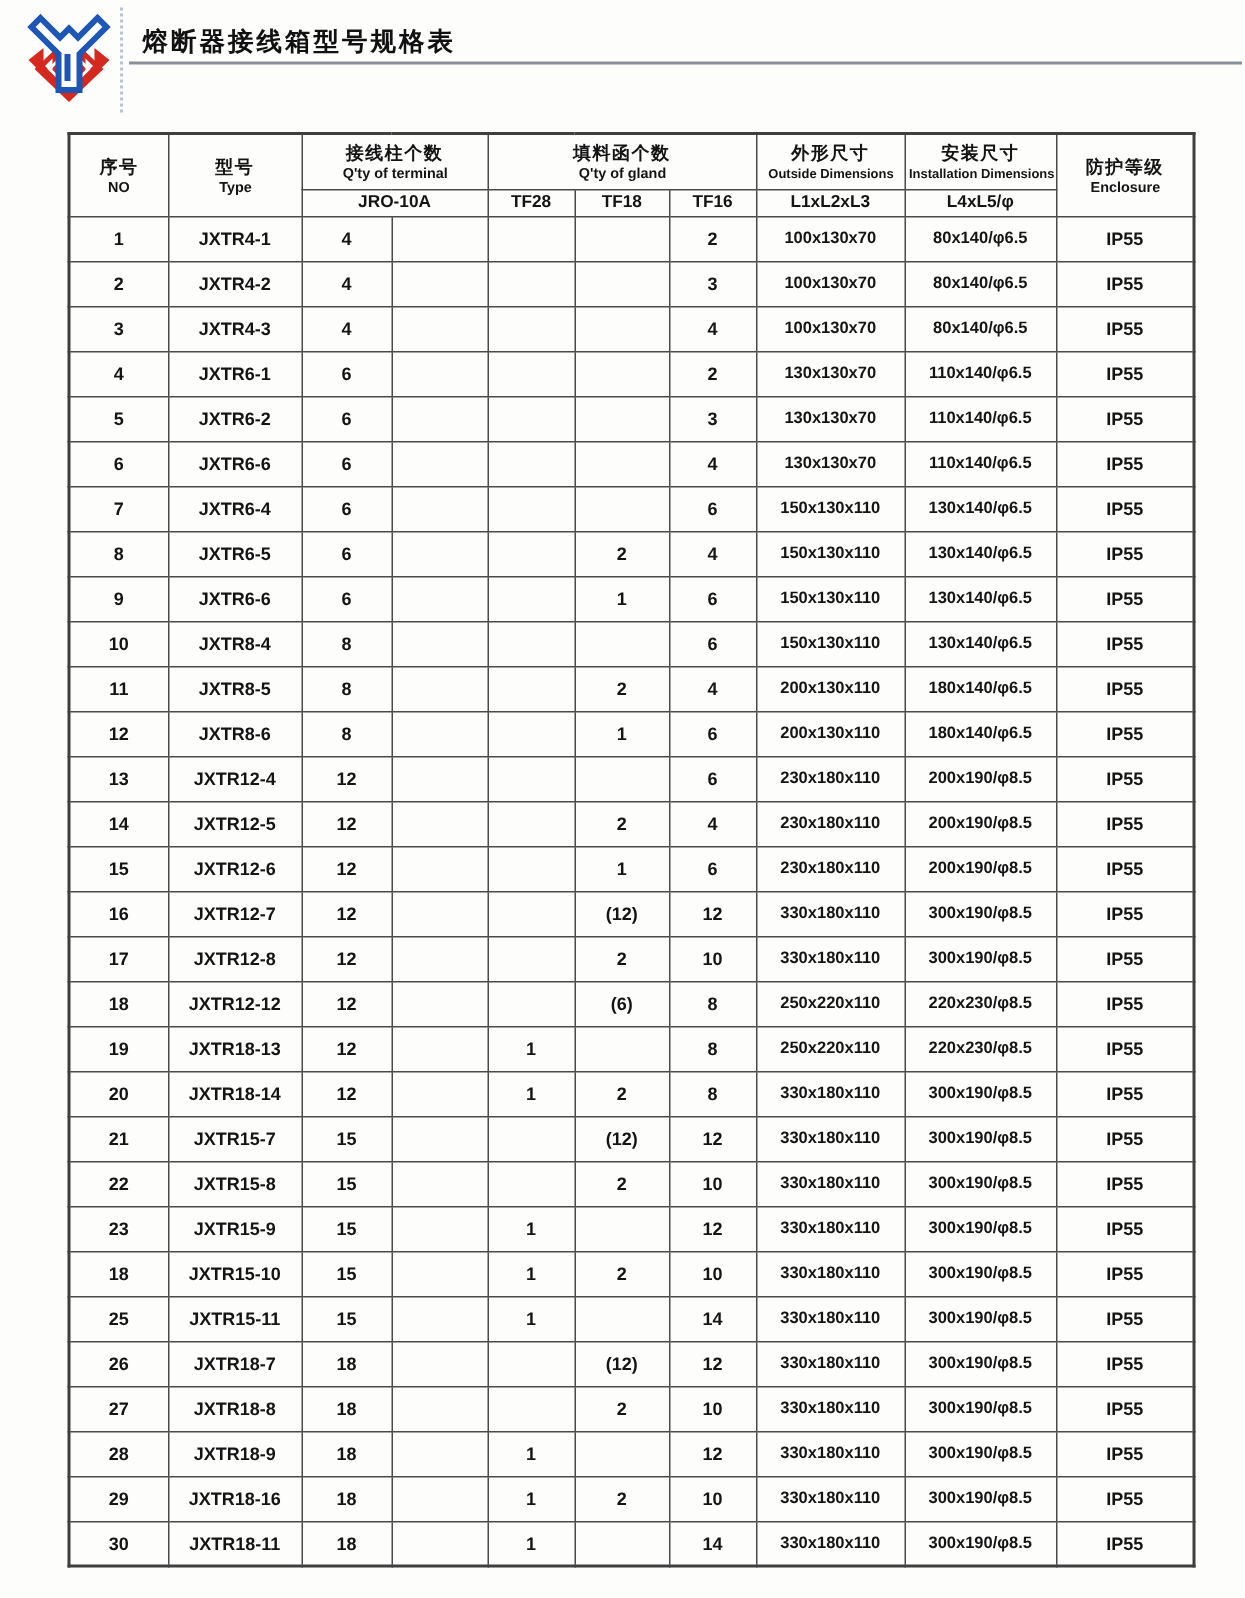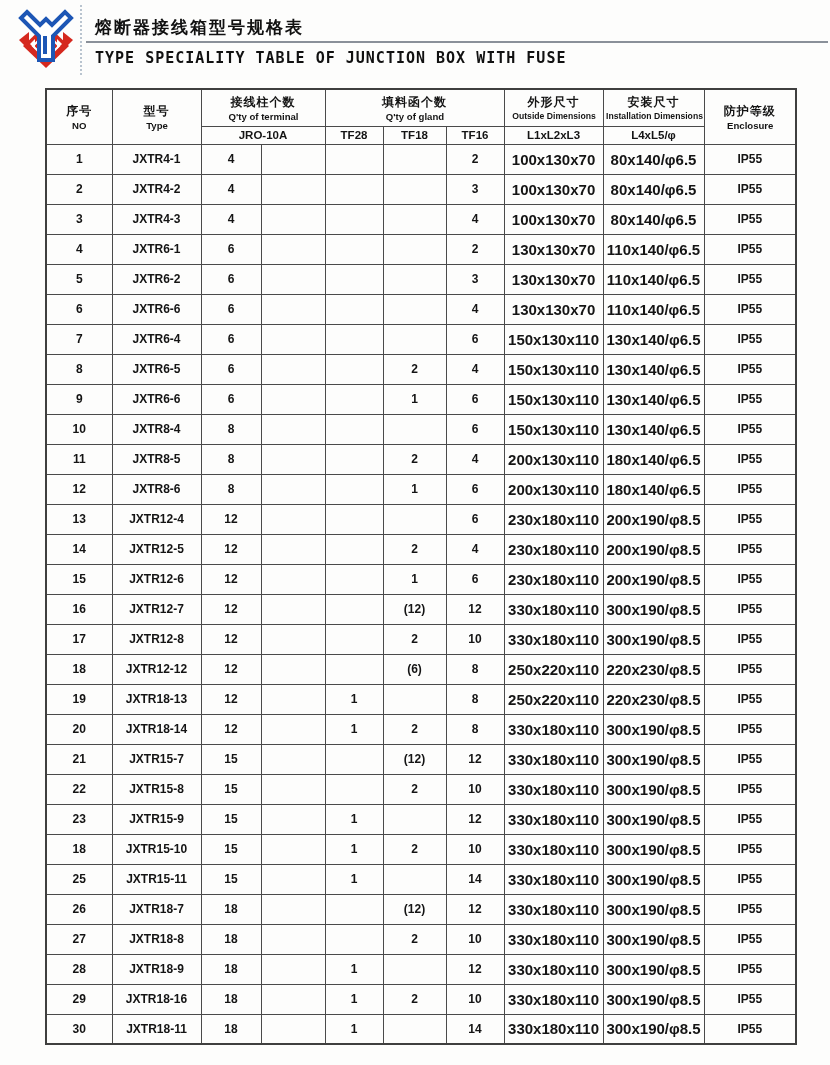--- a/index.html
+++ b/index.html
@@ -45,21 +45,21 @@
     text-align:center; vertical-align:middle;
     font-weight:bold; color:#141414;
     overflow:hidden; white-space:nowrap;
   }
   table.spec thead tr.h-top th { height:37px; }
   table.spec thead tr.h-sub th { height:18px; font-size:11.5px; }
   .zh-line  { display:block; font-size:12px; letter-spacing:1px; }
   .en-line  { display:block; font-size:10px; font-weight:bold; transform:scale(0.96); }
   .en-line.tight { letter-spacing:0; font-size:9px; }
   table.spec tbody td { font-size:12px; height:30px; }
-  table.spec tbody td.c-dim { font-size:15px; }
+  table.spec tbody td.c-dim { font-size:11px; }
   table.spec td:empty { background:transparent; }
 </style>
 </head>
 <body>
 
 <div class="doc-header">
   <div class="logo-wrap">
     <svg width="66" height="68" viewBox="0 0 66 68">
 
       <polygon points="33,18 56,40 33,62 10,40" fill="#d5281e"></polygon>
@@ -71,21 +71,20 @@
       <polygon points="17,38 22,33 22,43" fill="#ffffff"></polygon>
       <polygon points="49,38 44,33 44,43" fill="#ffffff"></polygon>
 
       <path d="M14 6 L27 19 L33 13 L39 19 L52 6 L58 12 L40 30 L40 54 L26 54 L26 30 L8 12 Z" fill="#ffffff" stroke="#1d56b5" stroke-width="4" stroke-linejoin="miter"></path>
       <rect x="30" y="30" width="4" height="18" fill="#1d56b5"></rect>
     </svg>
   </div>
   <div class="header-divider-v"></div>
   <div class="title-zh">熔断器接线箱型号规格表</div>
   <div class="title-rule"></div>
-  <div class="title-en">TYPE SPECIALITY TABLE OF JUNCTION BOX WITH FUSE</div>
 </div>
 
 <table class="spec">
   <colgroup>
     <col style="width:66px">
       <col style="width:89px">
     <col style="width:60px">
       <col style="width:64px">
     <col style="width:58px">
       <col style="width:63px">

